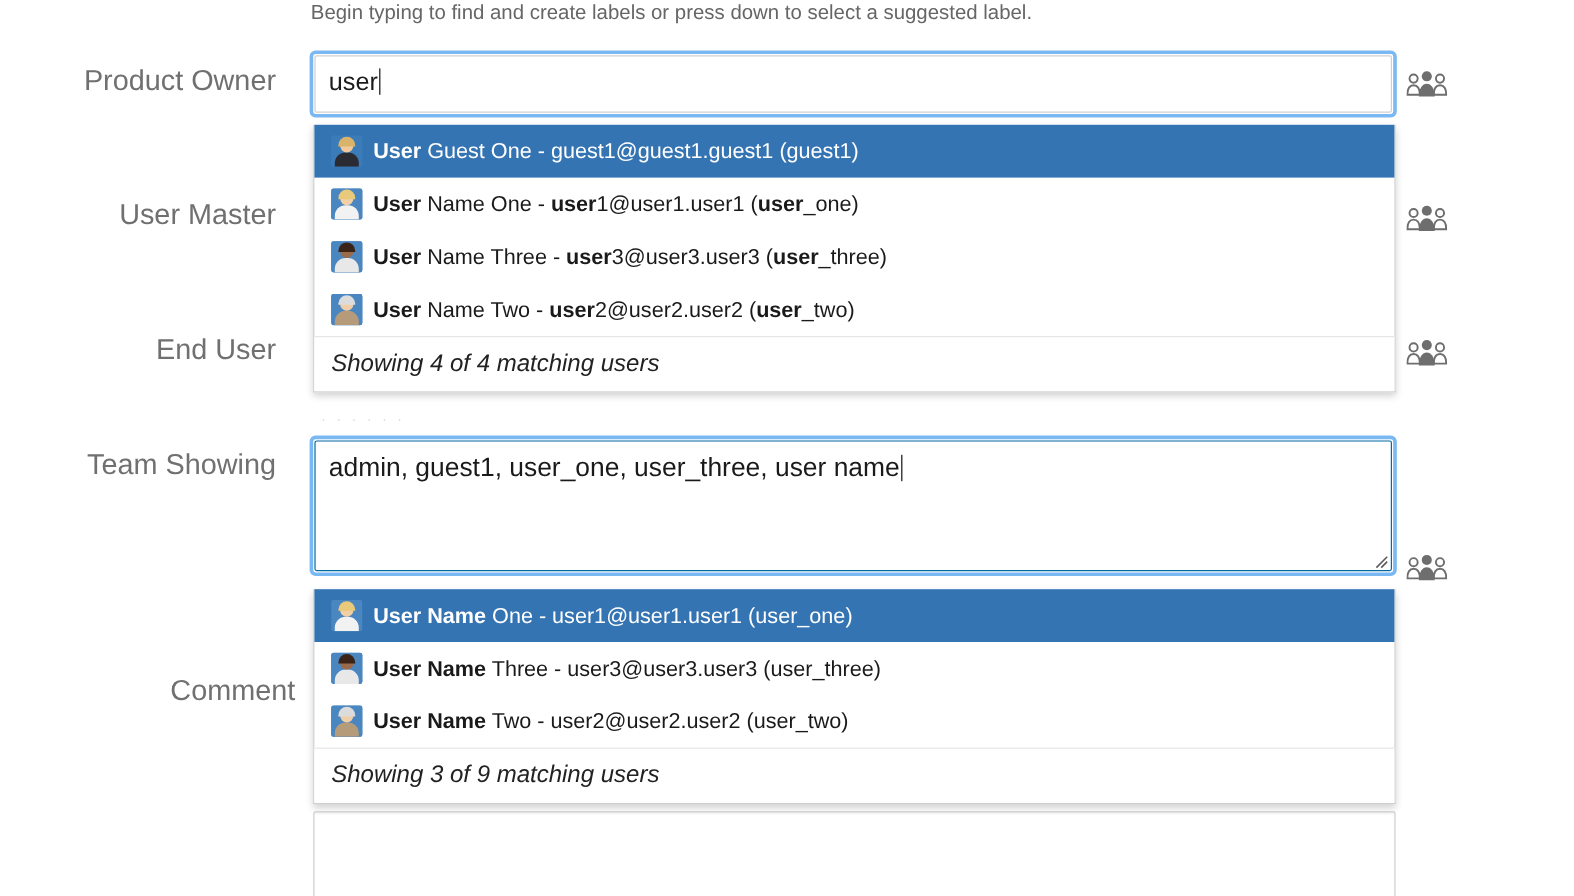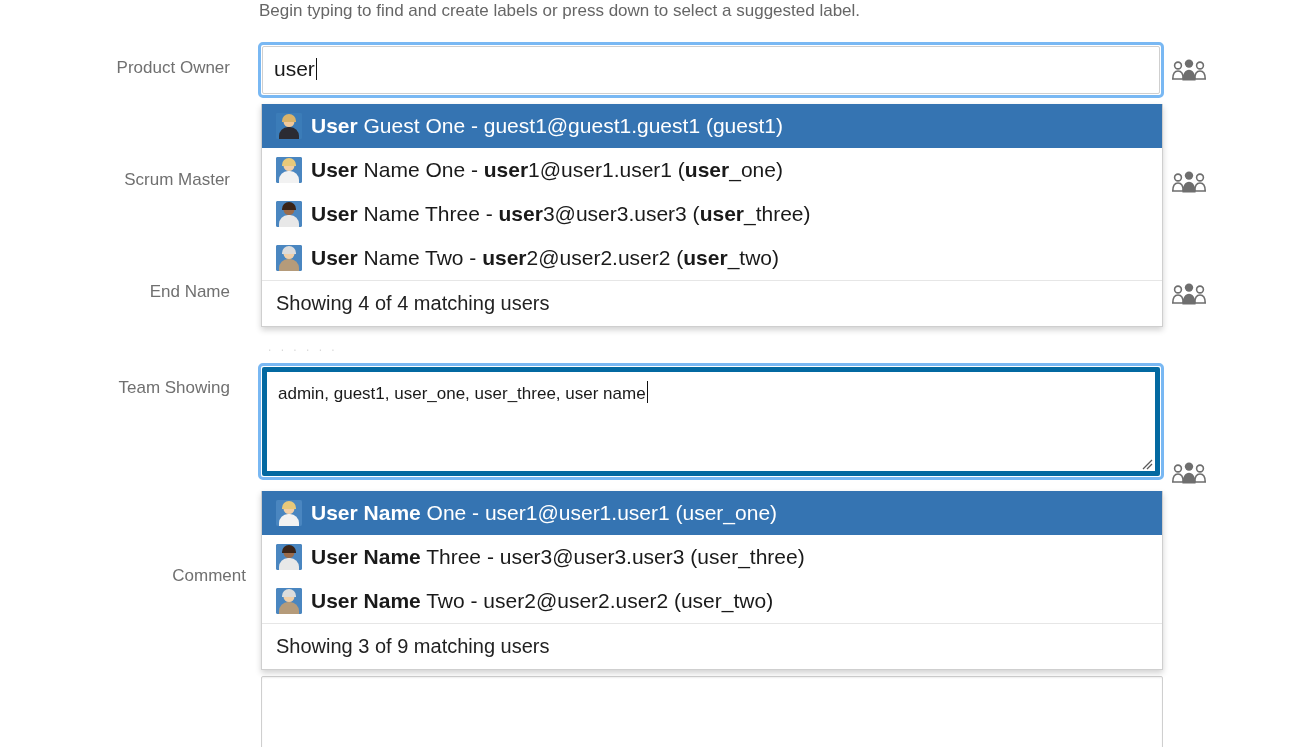--- a/index.html
+++ b/index.html
@@ -11,21 +11,21 @@
     overflow: hidden;
   }
   #stage { position: relative; width: 1082px; height: 747px; background:#fff; }
 
   
   .field-label {
     position: absolute;
     width: 230px;
     text-align: right;
     color: #707070;
-    font-size: 17px;
+    font-size: 24px;
     line-height: 24px;
     white-space: nowrap;
   }
 
   
   .hint-text {
     position: absolute;
     left: 259px; top: 0px;
     color: #666666;
     font-size: 17px;
@@ -56,24 +56,24 @@
     background: #fff;
     font-size: 21px;
     color: #1a1a1a;
     padding: 9px 11px;
     line-height: 26px;
     white-space: nowrap;
     overflow: hidden;
   }
   .fake-textarea {
     width: 100%; height: 100%;
-    border: 5px solid #0369a1;
+    border: 1px solid #0369a1;
     border-radius: 2px;
     background: #fff;
-    font-size: 17px;
+    font-size: 22px;
     color: #1a1a1a;
     padding: 9px 11px;
     line-height: 26px;
     position: relative;
     overflow: hidden;
   }
   .resize-grip {
     position: absolute;
     right: 2px; bottom: 1px;
     width: 14px; height: 14px;
@@ -96,21 +96,21 @@
     border: 1px solid #cfcfcf;
     border-top: none;
     box-shadow: 0 3px 6px rgba(0,0,0,0.18);
     z-index: 30;
   }
   .dd-row {
     display: flex;
     align-items: center;
     height: 44px;
     padding: 0 10px 0 14px;
-    font-size: 21px;
+    font-size: 18px;
     color: #1a1a1a;
     white-space: nowrap;
     overflow: hidden;
   }
   .dd-row.selected {
     background: #3574b2;
     color: #ffffff;
   }
   .dd-row .avatar {
     width: 26px; height: 26px;
@@ -120,20 +120,21 @@
     overflow: hidden;
     position: relative;
     background: #3b7cb8;
   }
   .dd-row b { font-weight: bold; }
   .dd-footer {
     height: 46px;
     display: flex;
     align-items: center;
     padding: 0 14px;
+    font-style: italic;
     font-size: 20px;
     color: #222;
     border-top: 1px solid #e6e6e6;
     background: #fff;
   }
 
   
   .av-bg { position:absolute; inset:0; }
   .av-head {
     position: absolute; left: 50%; top: 3px;
@@ -170,22 +171,22 @@
   }
 </style>
 </head>
 <body>
 
 <div id="stage">
 
   <div class="hint-text">Begin typing to find and create labels or press down to select a suggested label.</div>
 
   <div class="field-label" style="left:0px; top:56px;">Product Owner</div>
-  <div class="field-label" style="left:0px; top:168px;">Scrum Master</div>
-  <div class="field-label" style="left:0px; top:280px;">End Name</div>
+  <div class="field-label" style="left:0px; top:168px;">User Master</div>
+  <div class="field-label" style="left:0px; top:280px;">End User</div>
   <div class="field-label" style="left:0px; top:376px;">Team Showing</div>
   <div class="field-label" style="left:16px; top:564px;">Comment</div>
 
   <div class="plain-box" style="left:261px; top:152px; width:900px; height:46px; z-index:1;"></div>
   <div class="plain-box" style="left:261px; top:264px; width:900px; height:46px; z-index:1;"></div>
   <div class="ghost-text" style="left:268px; top:340px;">. .  .   .    .     .</div>
 
   <div class="focus-wrap" style="left:258px; top:42px; width:906px; height:56px; z-index:20;">
     <div class="fake-input"><span>user</span><span class="caret"></span></div>
   </div>

